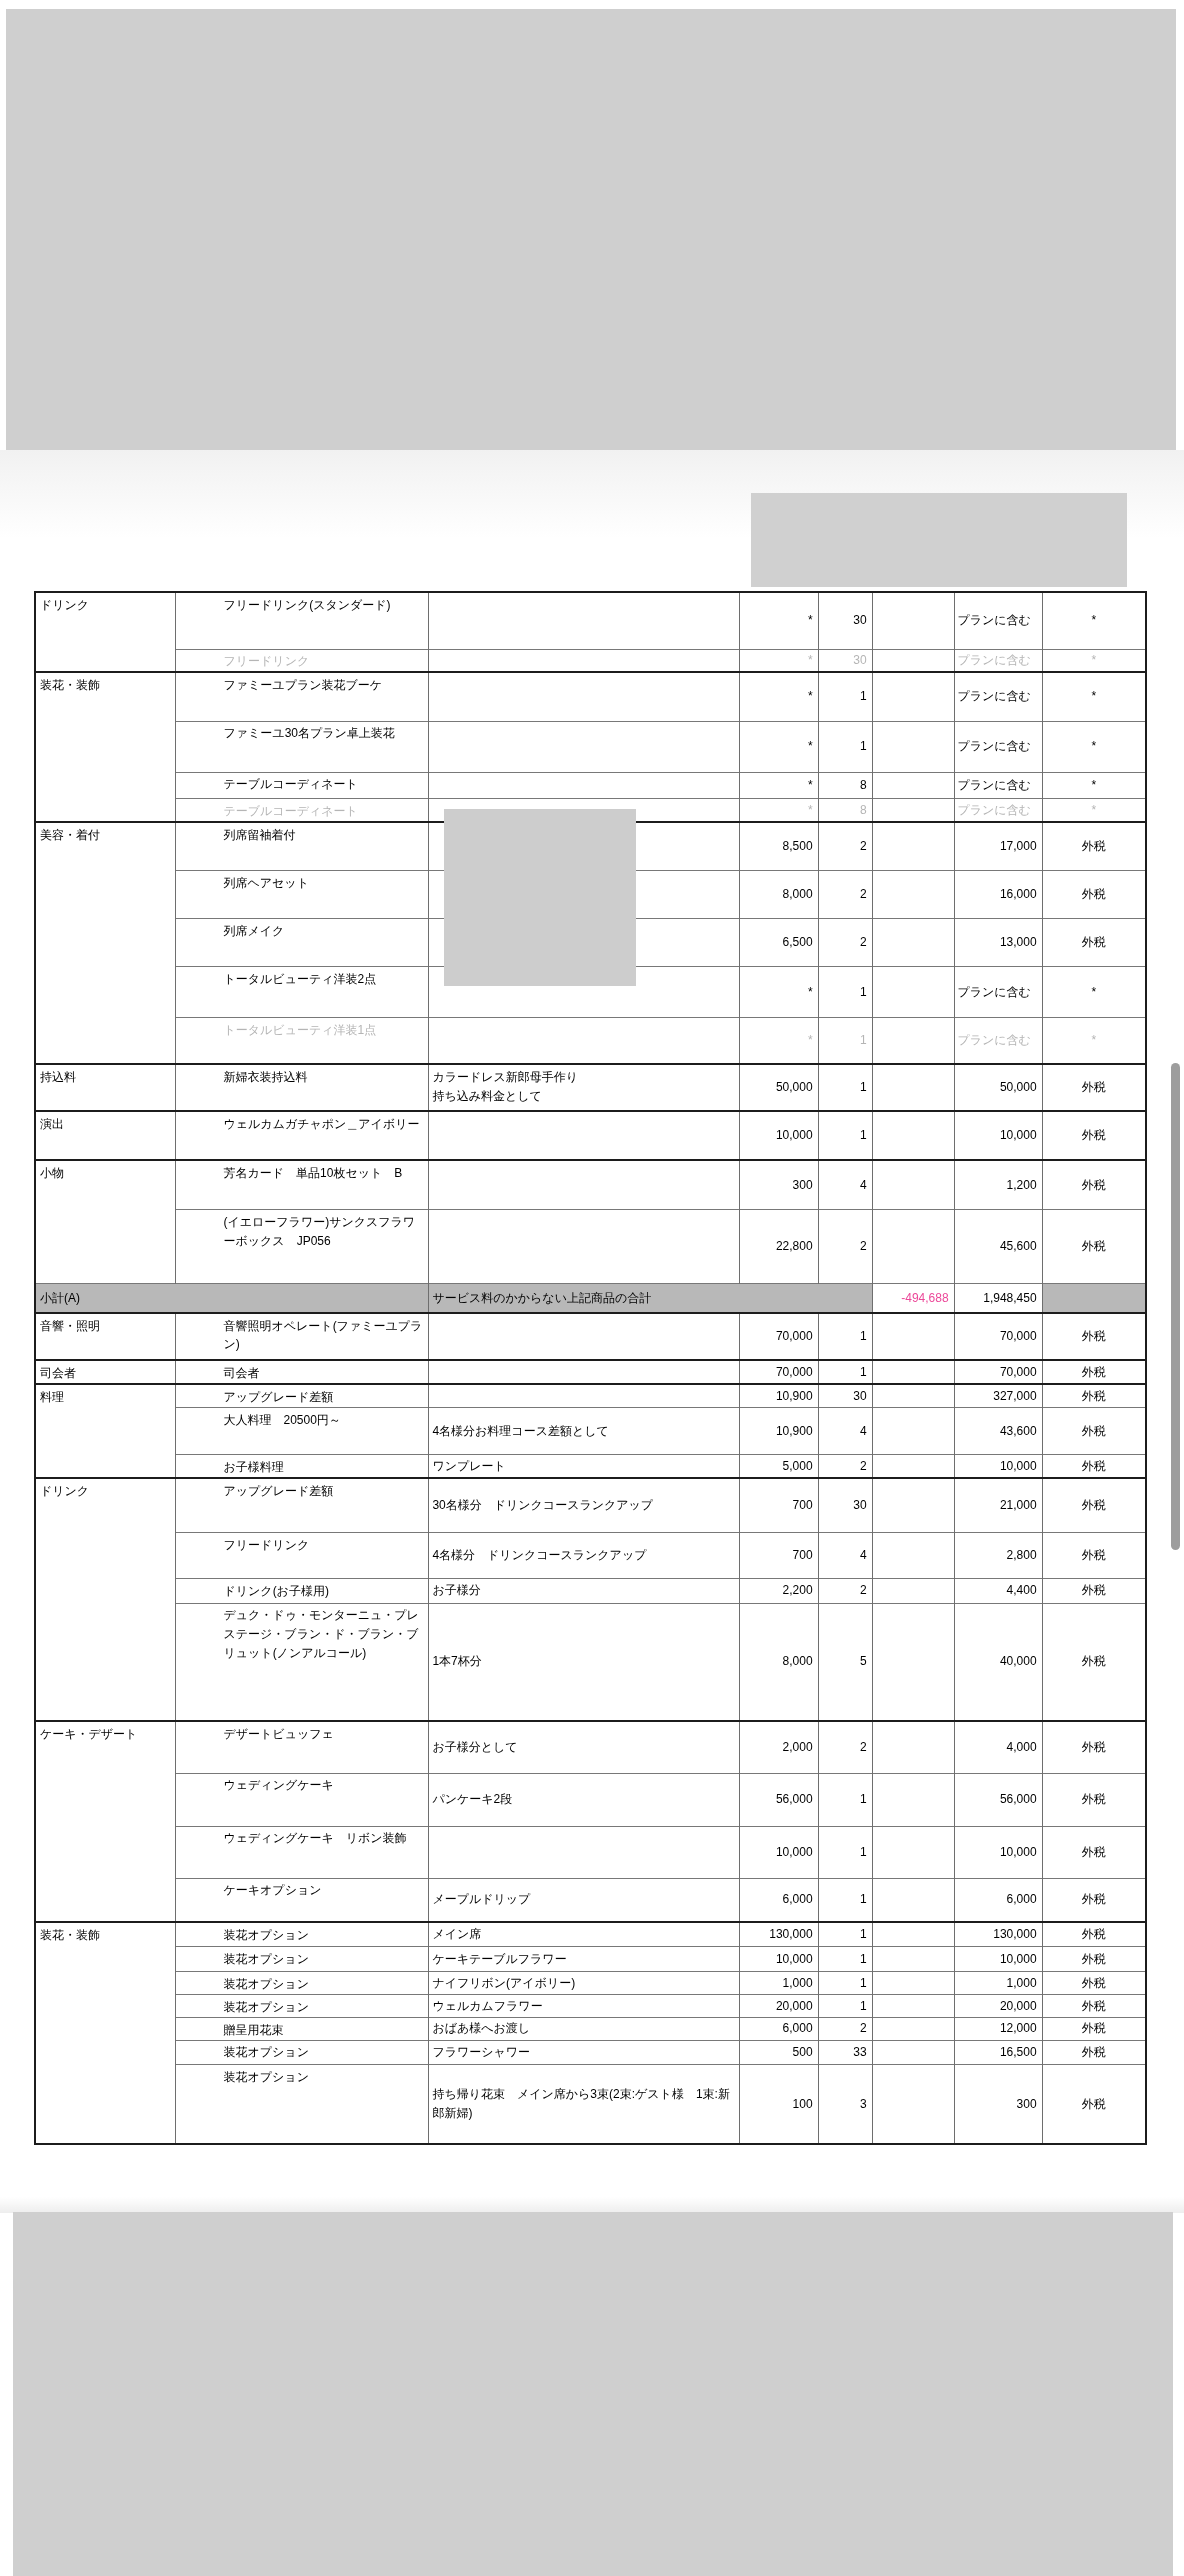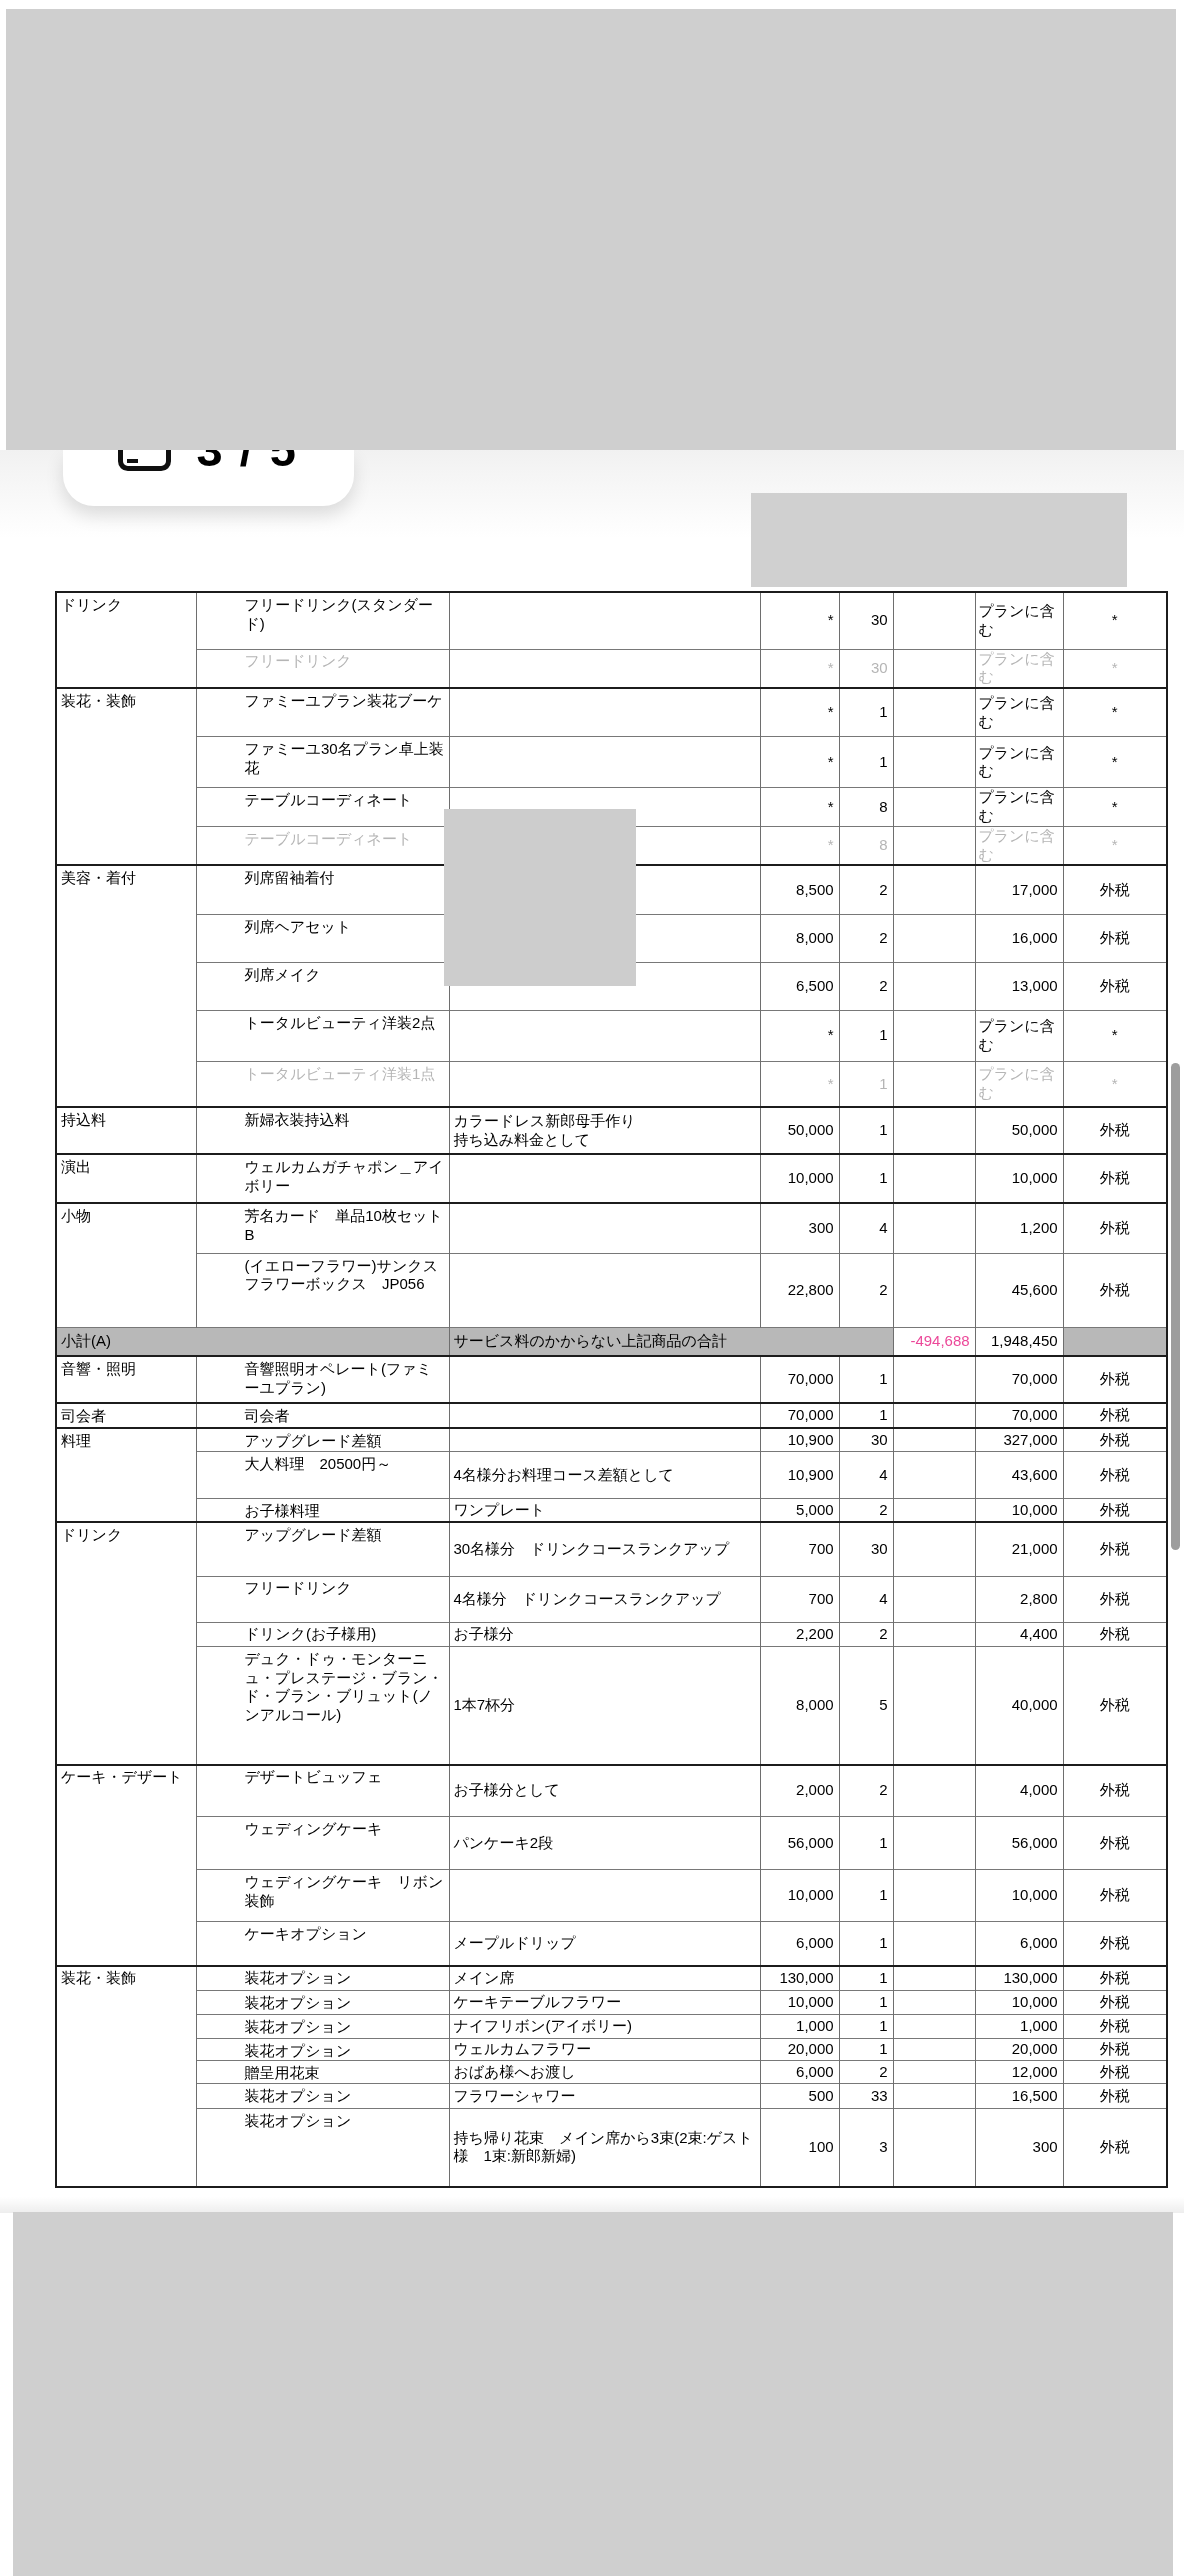--- a/index.html
+++ b/index.html
@@ -26,22 +26,22 @@
 
   
   .redact-a{position:absolute;left:751px;top:493px;width:376px;height:94px;background:#d0d0d0;z-index:6;}
   .redact-b{position:absolute;left:444px;top:809px;width:192px;height:177px;background:#cdcdcd;z-index:6;}
 
   
   .scrollbar{position:absolute;left:1171px;top:1063px;width:8.8px;height:487px;
              background:rgba(140,140,140,0.85);border-radius:4.9px;z-index:8;}
 
   
-  #cost-table{position:absolute;left:55px;top:591px;width:1111px;z-index:2;
-              border-collapse:collapse;table-layout:fixed;font-size:15px;}
+  #cost-table{position:absolute;left:34px;top:591px;width:1111px;z-index:2;
+              border-collapse:collapse;table-layout:fixed;font-size:12px;}
   #cost-table{border:2px solid #1c1c1c;border-top-width:2.9px;}
   #cost-table td{border-right:1px solid #6e6e6e;border-top:1px solid #787878;
                  padding:0 3.9px;vertical-align:middle;overflow:hidden;line-height:18.7px;}
   #cost-table tr.gs td{border-top:2px solid #1c1c1c;}
   #cost-table td.cat{vertical-align:top;padding-top:2.9px;}
   #cost-table td.item{vertical-align:top;padding-top:2.9px;white-space:pre-line;padding-left:48px;}
   #cost-table td.desc{white-space:pre-line;}
   #cost-table td.num{text-align:right;padding-right:4.9px;}
   #cost-table td.plan{text-align:left;padding-left:2.9px;}
   #cost-table td.tax{text-align:center;}
@@ -49,26 +49,20 @@
   #cost-table td.st{background:#b8b8b8;}
   #cost-table td.red{color:#ec4899;}
 </style>
 </head>
 <body>
 
 <div id="screen">
 
   <div class="header-fade"></div>
 
-  <div class="chip">
-    <span class="pages-icon">
-      <span class="bar"></span>
-    </span>
-    <span class="chip-label">3 / 5</span>
-  </div>
 
   <div class="mask-top"></div>
 
   <table id="cost-table">
     <colgroup id="cols">
         <col style="width: 140px;">
         <col style="width: 253px;">
         <col style="width: 311px;">
         <col style="width: 79px;">
         <col style="width: 54px;">

